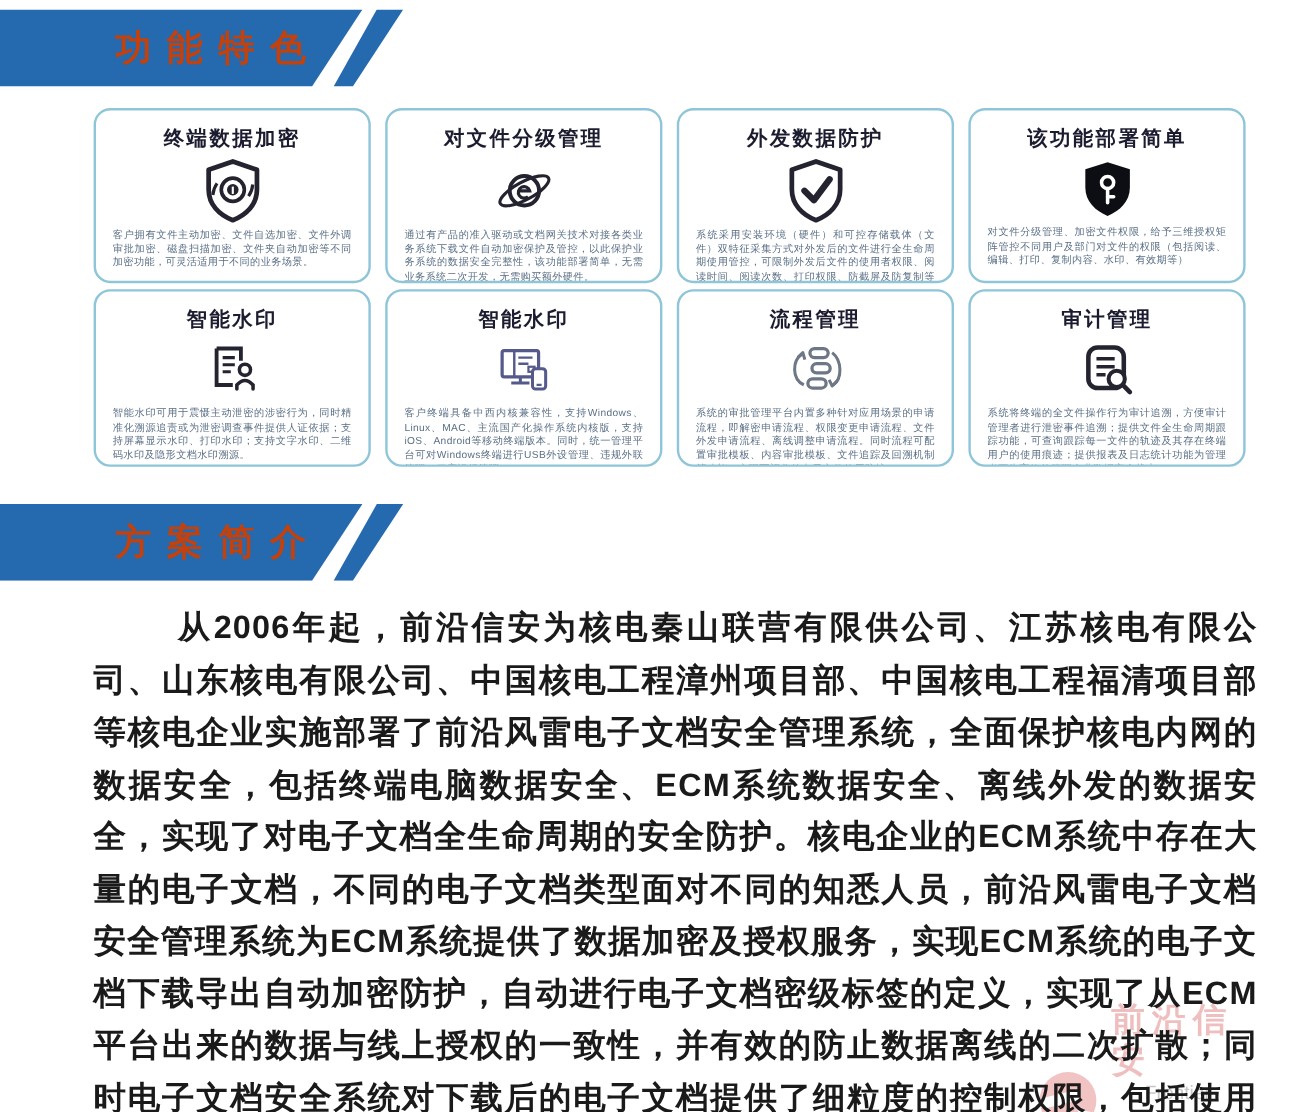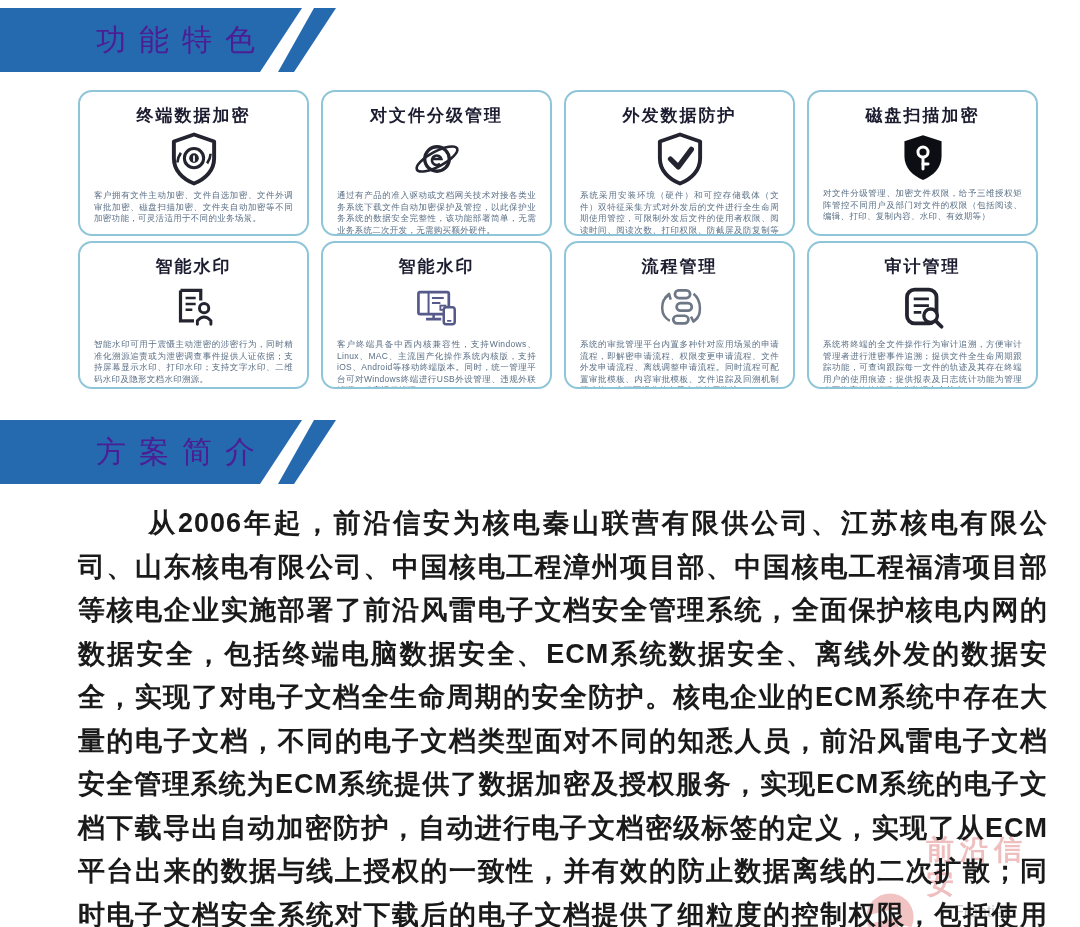--- a/index.html
+++ b/index.html
@@ -16,21 +16,21 @@
   }
   *{margin:0;padding:0;box-sizing:border-box;}
   body{background:#ffffff;font-family:"Liberation Sans",sans-serif;}
   .page{position:relative;width:1080px;height:927px;background:#ffffff;overflow:hidden;}
 
   
   .banner{position:absolute;left:0;height:64px;width:360px;}
   .banner svg{position:absolute;left:0;top:0;}
   .banner-label{
     position:absolute;left:96px;top:0;height:64px;display:flex;align-items:center;
-    color:#4c1d95;font-size:30px;font-weight:normal;letter-spacing:13px;white-space:nowrap;
+    color:#c2410c;font-size:30px;font-weight:bold;letter-spacing:13px;white-space:nowrap;
   }
   .banner-features{top:8px;}
   .banner-intro{top:420px;}
 
   
   .cards{
     position:absolute;top:90px;left:78px;width:960px;
     display:grid;grid-template-columns:repeat(4,231px);grid-template-rows:146px 148px;
     column-gap:12px;row-gap:5px;
   }
@@ -113,21 +113,21 @@
       <div class="card-icon ic-dark">
         <svg width="56" height="56" viewBox="0 0 64 64" fill="none" stroke="currentColor">
           <path d="M32 4 L55 12 V31 C55 45 45 55 32 60 C19 55 9 45 9 31 V12 Z" stroke-width="4.5" stroke-linejoin="round"></path>
           <path d="M21 32 l9 9 l15 -20" stroke-width="6" stroke-linecap="round" stroke-linejoin="round"></path>
         </svg>
       </div>
       <div class="card-desc">系统采用安装环境（硬件）和可控存储载体（文件）双特征采集方式对外发后的文件进行全生命周期使用管控，可限制外发后文件的使用者权限、阅读时间、阅读次数、打印权限、防截屏及防复制等使用配置管控。</div>
     </div>
 
     <div class="card">
-      <div class="card-title">磁盘扫描加密</div>
+      <div class="card-title">该功能部署简单</div>
       <div class="card-icon ic-dark">
         <svg width="54" height="54" viewBox="0 0 64 64">
           <path d="M32 5 L54 12 V30 C54 44 44 53 32 58 C20 53 10 44 10 30 V12 Z" fill="#0d0d14"></path>
           <circle cx="32" cy="25" r="6" fill="none" stroke="#ffffff" stroke-width="3.5"></circle>
           <line x1="32" y1="31" x2="32" y2="45" stroke="#ffffff" stroke-width="3.5" stroke-linecap="round"></line>
           <line x1="32" y1="39" x2="38" y2="39" stroke="#ffffff" stroke-width="3.5" stroke-linecap="round"></line>
         </svg>
       </div>
       <div class="card-desc">对文件分级管理、加密文件权限，给予三维授权矩阵管控不同用户及部门对文件的权限（包括阅读、编辑、打印、复制内容、水印、有效期等）</div>
     </div>

